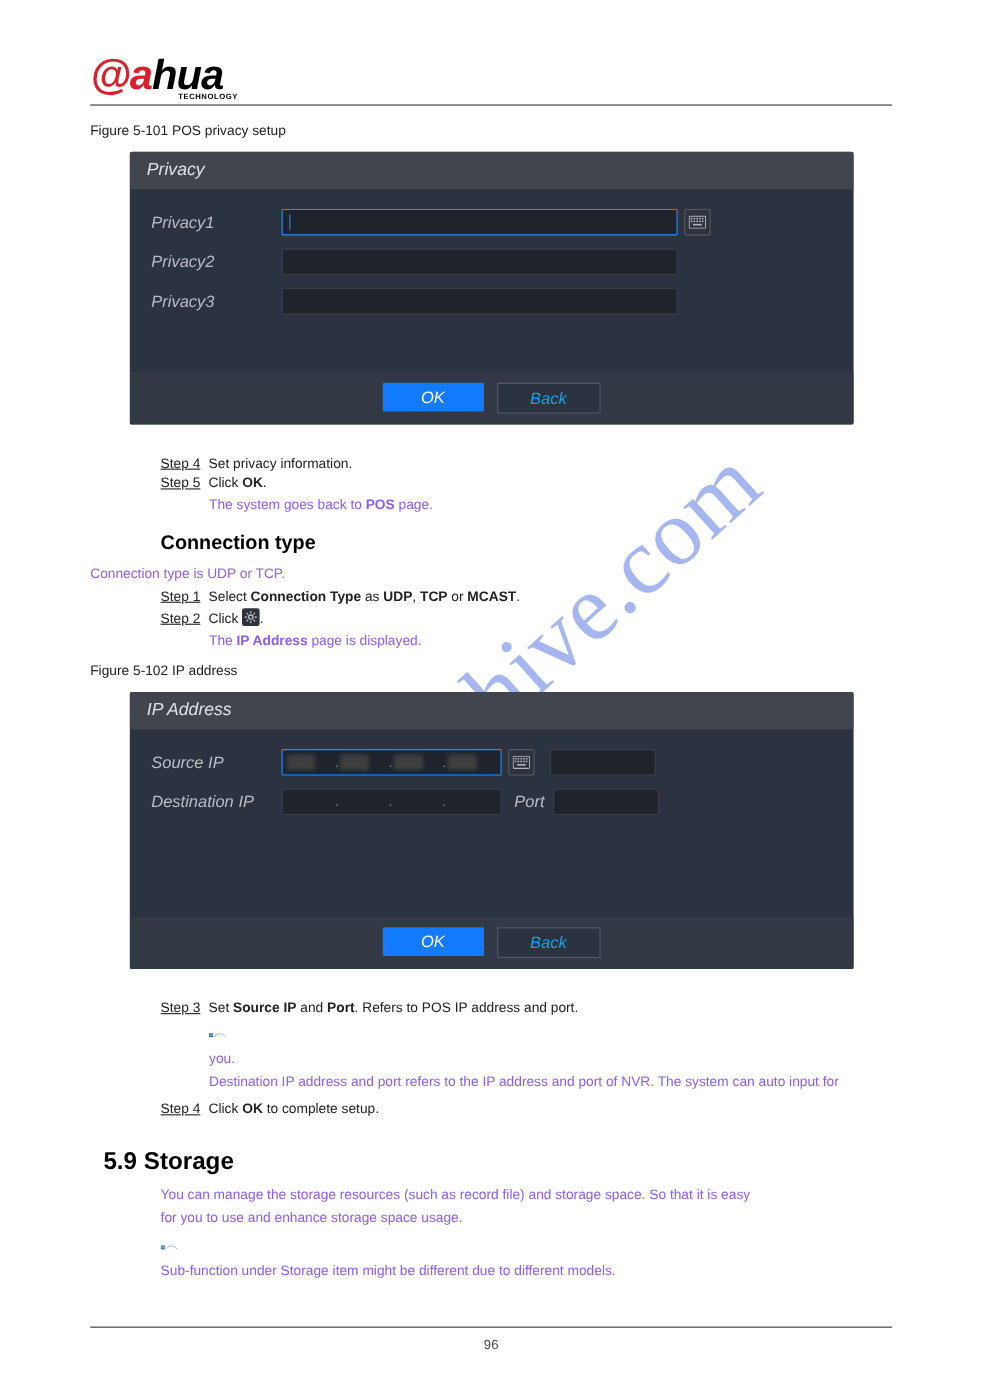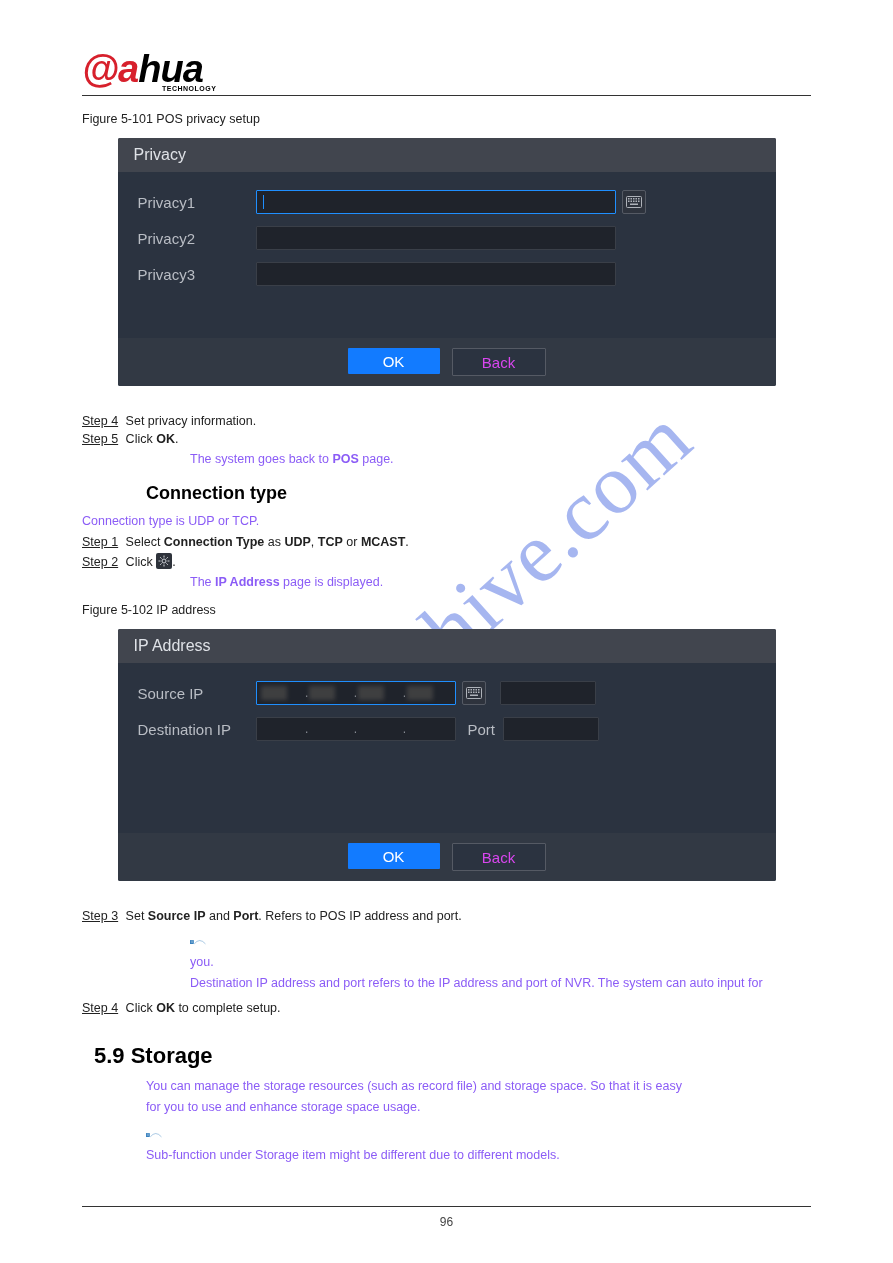--- a/index.html
+++ b/index.html
@@ -61,20 +61,21 @@
     color: #222;
     margin: 2px 0 4px 0;
   }
   .dialog {
     width: 658px;
     margin: 12px auto;
     background: #2b3340;
     border-radius: 2px;
     overflow: hidden;
     font-family: 'Segoe UI', Arial, sans-serif;
+    font-style: italic;
   }
   .dlg-title {
     background: #41454e;
     color: #dfe2e7;
     font-size: 16px;
     padding: 8px 16px;
   }
   .dlg-body {
     padding: 18px 20px 40px 20px;
   }
@@ -133,21 +134,21 @@
     align-items: center;
     justify-content: center;
     cursor: pointer;
   }
   .btn-ok {
     background: #127bff;
     color: #fff;
   }
   .btn-back {
     background: #2b3340;
-    color: #d946ef;
+    color: #0ea5e9;
     border: 1px solid #555a64;
   }
   .ip-field {
     background: #1f232b;
     border: 1px solid #3a3f48;
     height: 24px;
     border-radius: 1px;
     box-sizing: border-box;
     display: flex;
     align-items: center;
@@ -187,20 +188,21 @@
     font-size: 12.5px;
     color: #222;
     margin: 4px 0;
   }
   .step-num {
     text-decoration: underline;
     display: inline-block;
     margin-right: 4px;
   }
   .indent-block {
+    margin-left: 64px;
   }
   .para {
     font-size: 12.5px;
     color: #8b5cf6;
     margin: 2px 0;
     line-height: 1.5;
   }
   .note-label {
     display: inline-block;
   }

